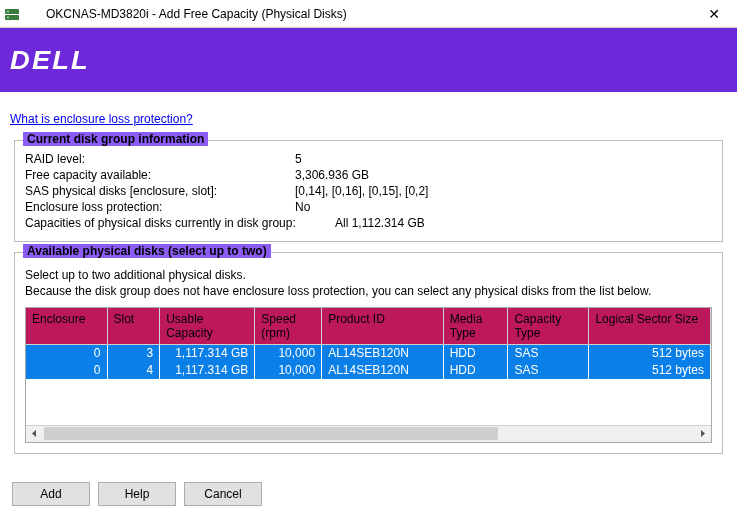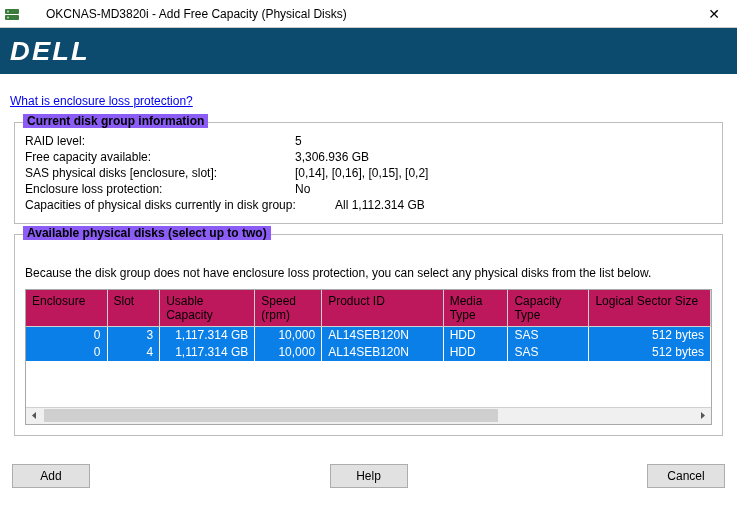--- a/index.html
+++ b/index.html
@@ -24,22 +24,22 @@
     margin-right: 6px;
     display: inline-flex; align-items: center; justify-content: center;
   }
   .titlebar .title { flex: 1; font-size: 12px; }
   .titlebar .close {
     width: 34px; text-align: center;
     font-size: 14px; line-height: 14px;
     cursor: pointer;
   }
   .brandbar {
-    background: #0c4a6e;
-    height: 46px;
+    background: #6d28d9;
+    height: 64px;
     display: flex;
     align-items: center;
     padding-left: 12px;
   }
   .brand-logo {
     color: #fff;
     font-family: Arial, sans-serif;
     font-weight: 700;
     font-style: italic;
     font-size: 26px;
@@ -133,21 +133,21 @@
   }
   .hscroll .thumb {
     position: absolute;
     left: 0; top: 1px;
     width: 70%; height: 13px;
     background: #cfcfcf;
     border-radius: 1px;
   }
   .button-row {
     display: flex;
-    justify-content: space-between;
+    justify-content: flex-start;
     gap: 8px;
     padding: 18px 0 6px 0;
   }
   button.dlg {
     min-width: 78px;
     height: 24px;
     font-size: 12px;
     background: #e1e1e1;
     border: 1px solid #adadad;
     cursor: pointer;
@@ -199,21 +199,21 @@
     <div class="info-row">
       <span class="info-label" style="width:310px">Capacities of physical disks currently in disk group:</span>
       <span class="info-value">All 1,112.314 GB</span>
     </div>
   </div>
 
   <div class="groupbox" style="padding-top:12px;">
     <span class="legend">Available physical disks (select up to two)</span>
 
     <div class="instructions">
-      <br>
+      <span>Select up to two additional physical disks.</span><br>
       <span>Because the disk group does not have enclosure loss protection, you can select any physical disks from the list below.</span>
     </div>
 
     <div class="table-wrap">
       <table>
         <colgroup>
           <col style="width:80px">
           <col style="width:52px">
           <col style="width:94px">
           <col style="width:66px">

